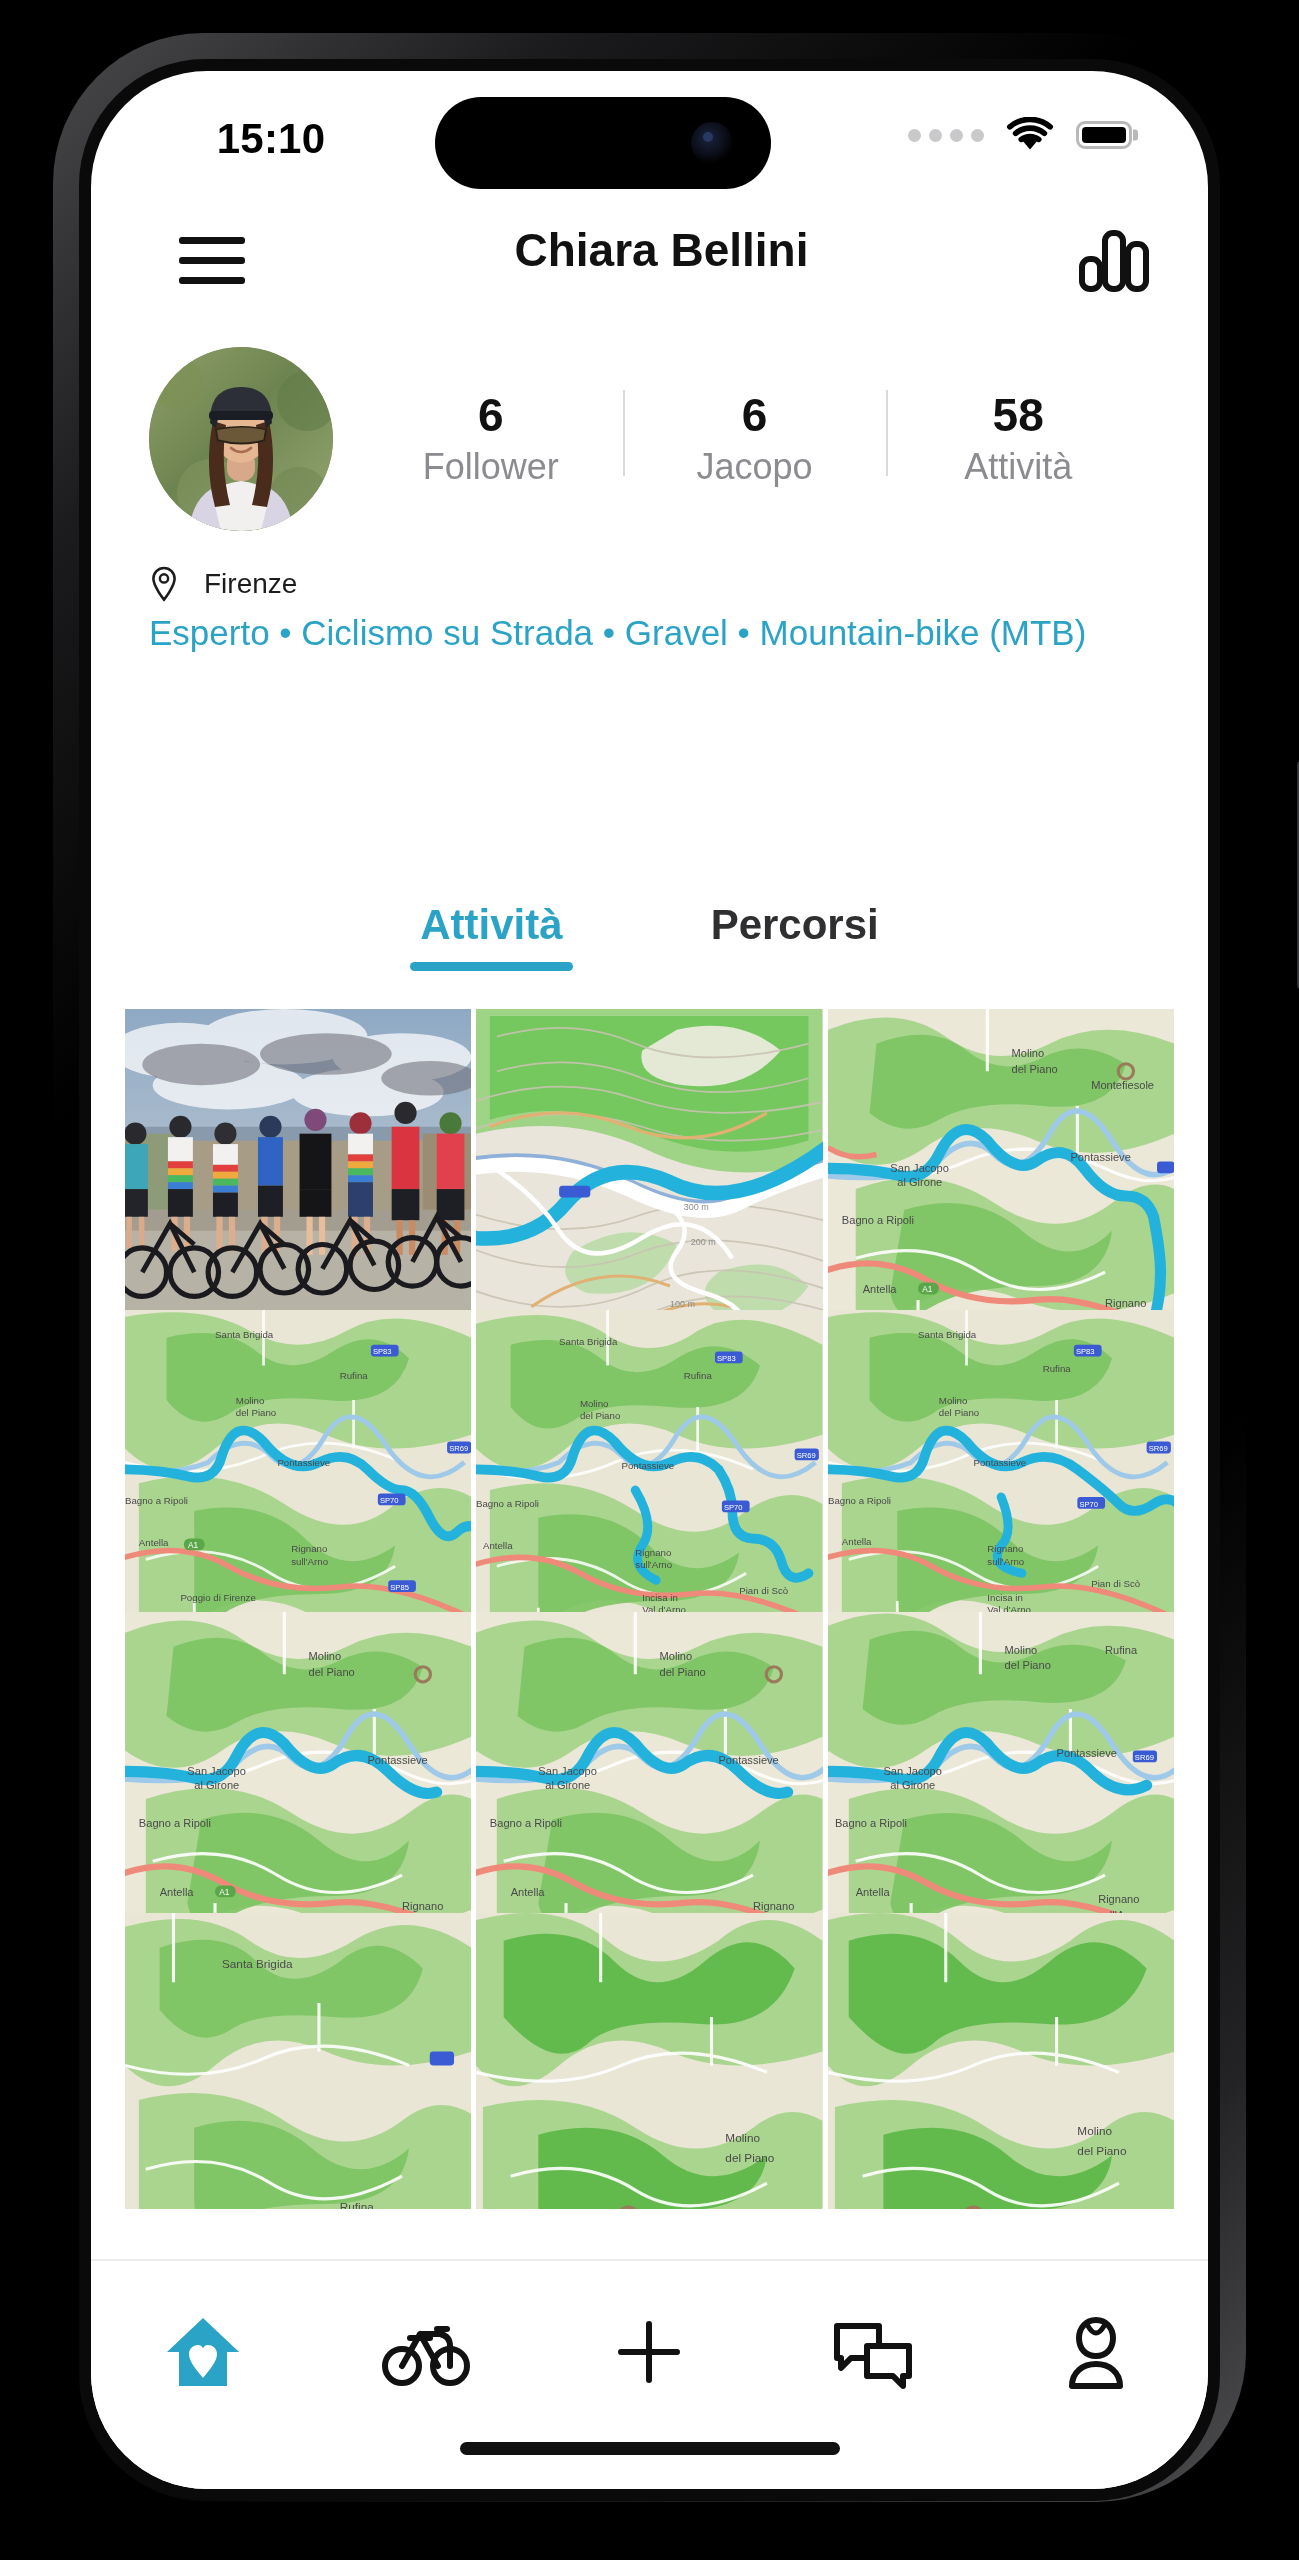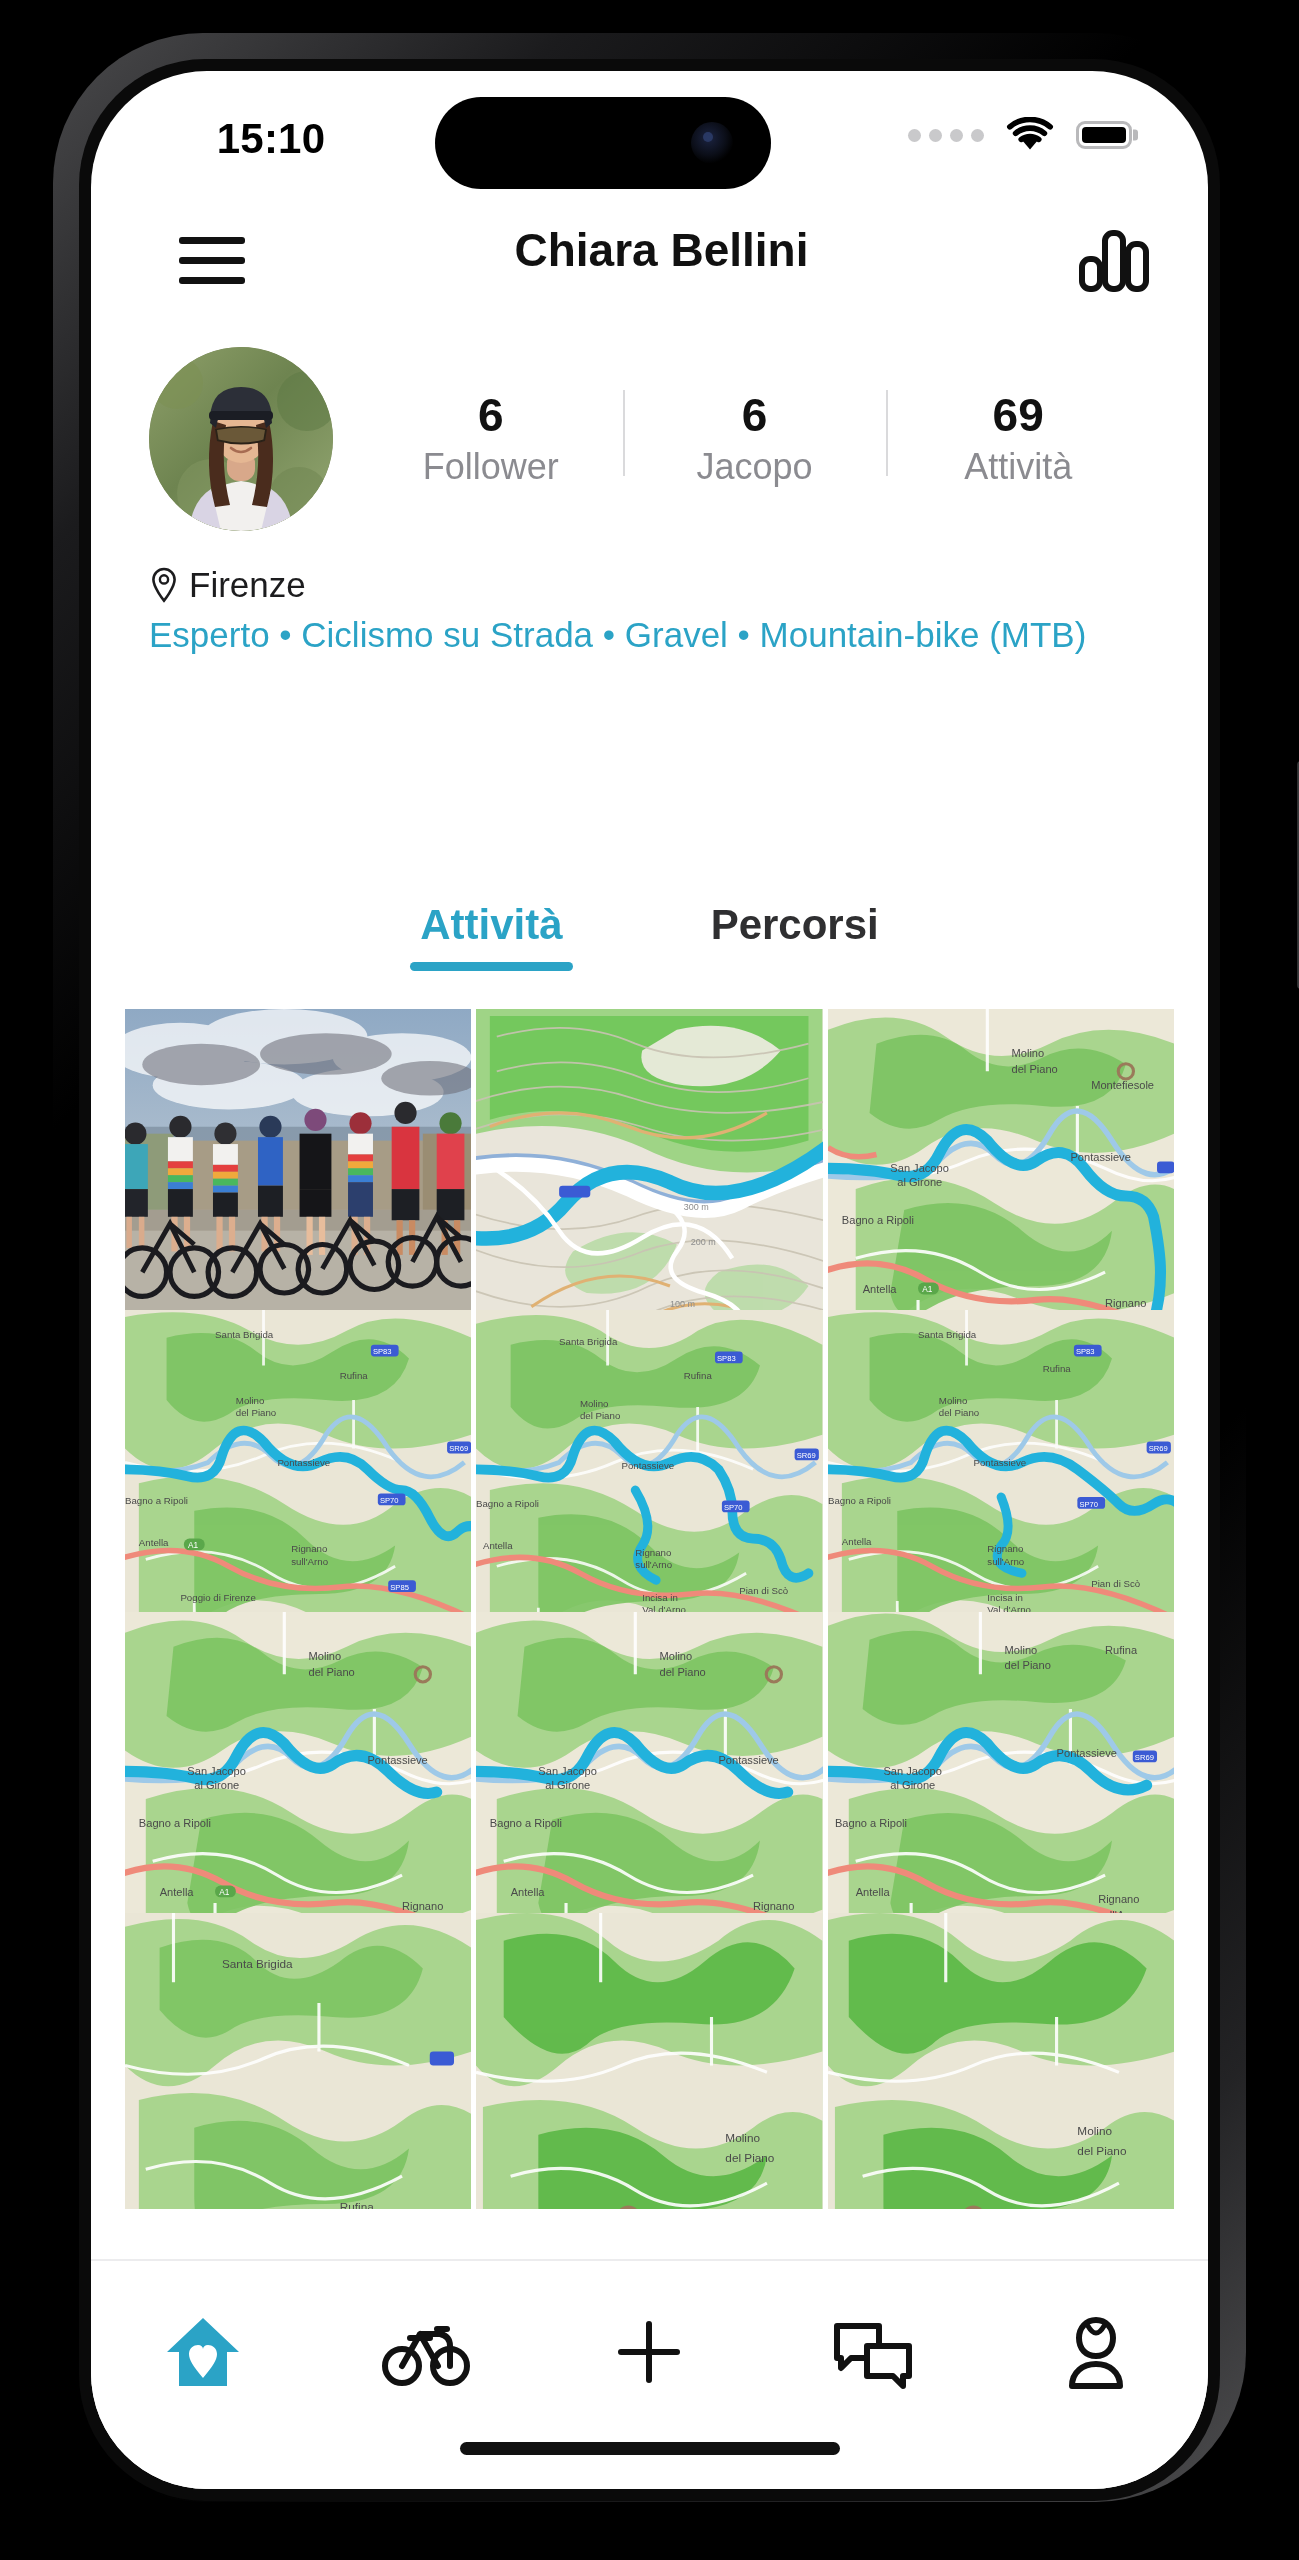--- a/index.html
+++ b/index.html
@@ -83,21 +83,21 @@
   .stat-cell{ flex:1; text-align:center; position:relative; padding:6px 0; }
   .stat-cell + .stat-cell::before{
     content:""; position:absolute; left:0; top:6px; width:2px; height:86px; background:#dadadc;
   }
   .stat-value{ font-size:46px; font-weight:600; color:#111; line-height:1.12; }
   .stat-label{ font-size:36px; color:#8b8b90; margin-top:4px; }
 
   #bio-block{ padding:22px 58px 0 58px; }
   #bio-text{ font-size:35px; line-height:1.32; color:#1c1c1e; }
   #location-row{ display:flex; align-items:center; gap:10px; margin-top:12px; }
-  #location-name{ font-size:35px; color:#1c1c1e; }
+  #location-name{ font-size:28px; color:#1c1c1e;margin-left:15px; }
   #tags-line{ margin-top:7px; font-size:35px; line-height:1.3; color:#2ba3c6; }
 
   
   #tabs{ position:absolute; left:0; top:806px; width:1117px; height:132px; display:flex;
          align-items:flex-start; justify-content:center; gap:128px; padding-top:24px; }
   .tab{ position:relative; padding:0 10px 22px 10px; cursor:pointer; }
   .tab-label{ font-size:42px; font-weight:700; color:#2f2f31; }
   .tab.active .tab-label{ color:#2ba3c6; }
   .tab.active::after{
     content:""; position:absolute; left:0; right:0; bottom:0; height:9px;
@@ -231,21 +231,21 @@
           <div id="stats-row">
             <div class="stat-cell">
               <div class="stat-value">6</div>
               <div class="stat-label">Follower</div>
             </div>
             <div class="stat-cell">
               <div class="stat-value">6</div>
               <div class="stat-label">Jacopo</div>
             </div>
             <div class="stat-cell">
-              <div class="stat-value">69</div>
+              <div class="stat-value">58</div>
               <div class="stat-label">Attività</div>
             </div>
           </div>
         </div>
 
         <div id="bio-block">
           <div id="location-row">
             <svg width="30" height="38" viewBox="0 0 30 38">
               <path d="M15 3 a10.6 10.6 0 0 1 10.6 10.6 c0 8-10.6 21-10.6 21 S4.4 21.6 4.4 13.6 A10.6 10.6 0 0 1 15 3Z" fill="none" stroke="#1c1c1e" stroke-width="2.6"></path>
               <circle cx="15" cy="13.4" r="4.1" fill="none" stroke="#1c1c1e" stroke-width="2.4"></circle>

